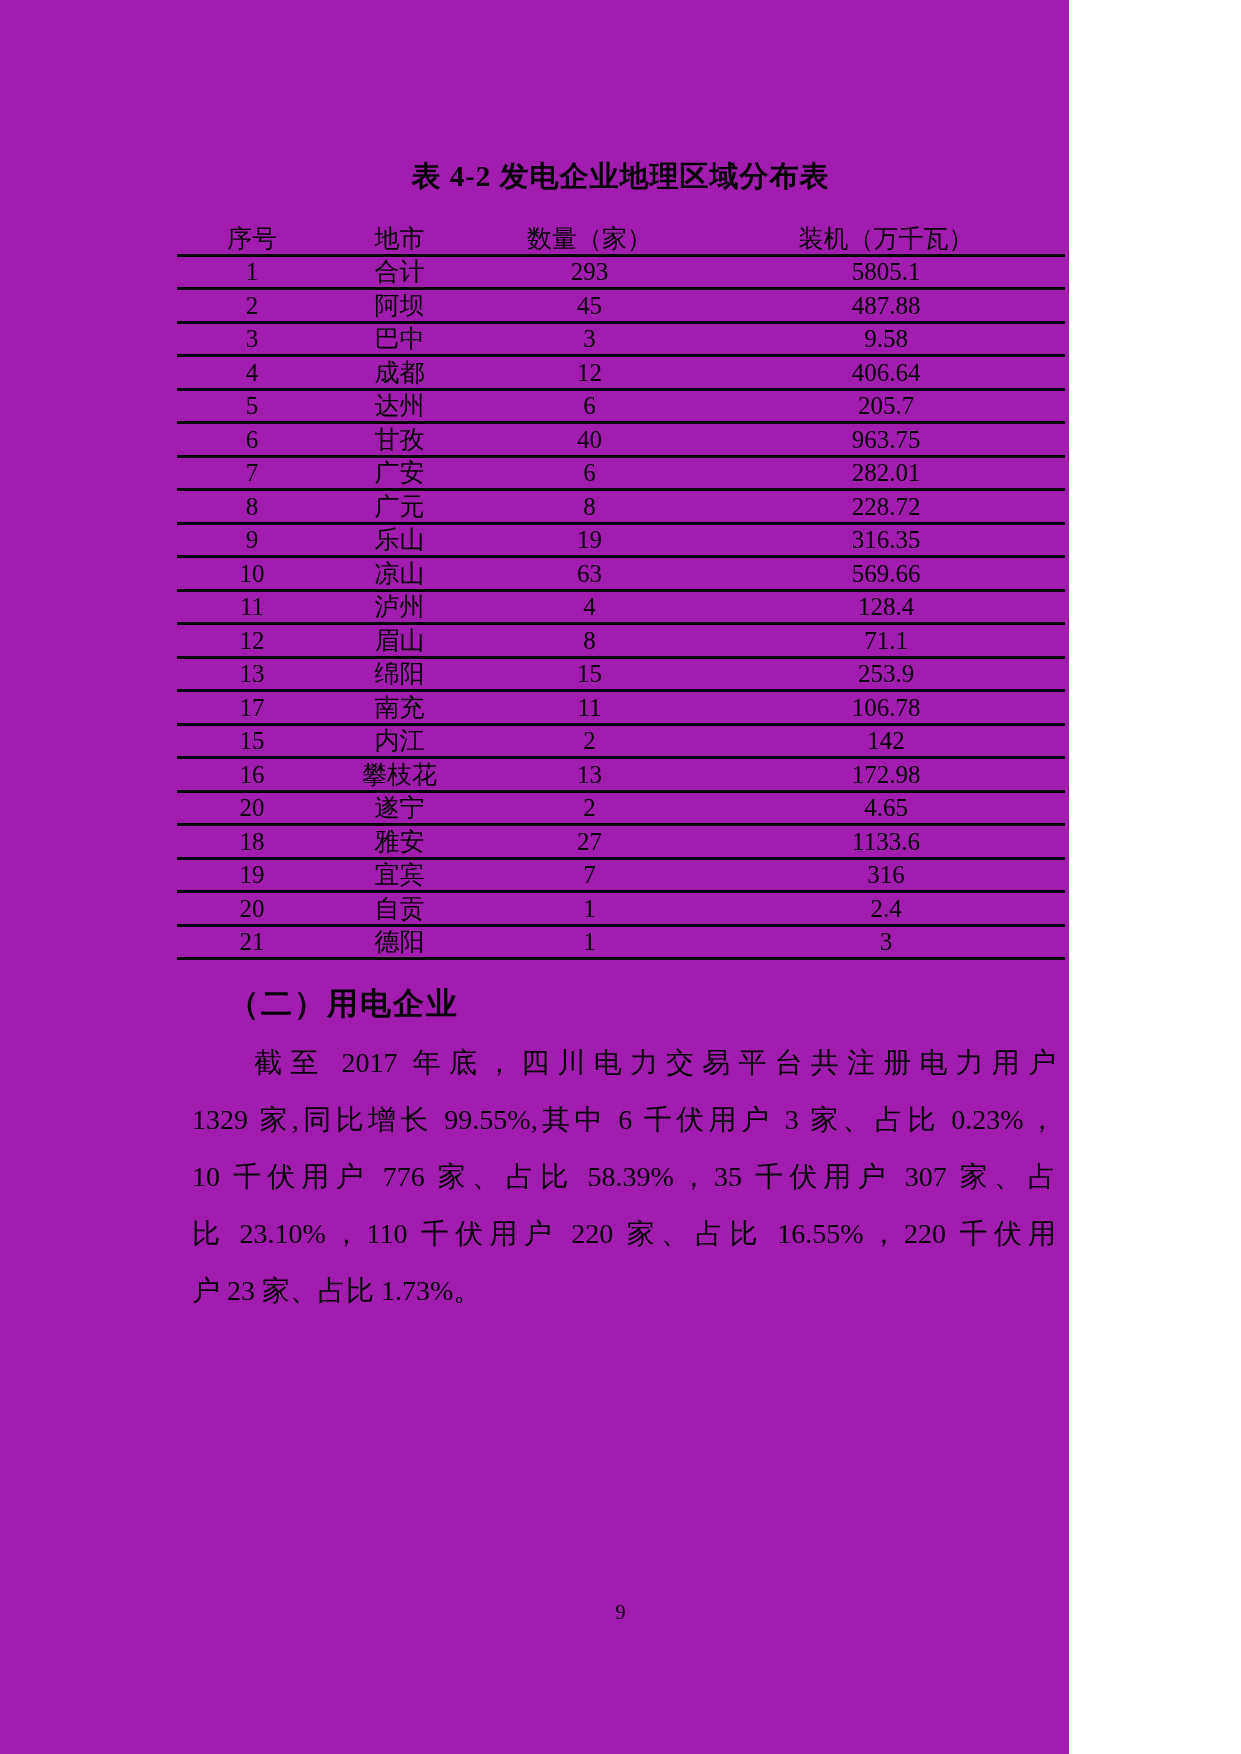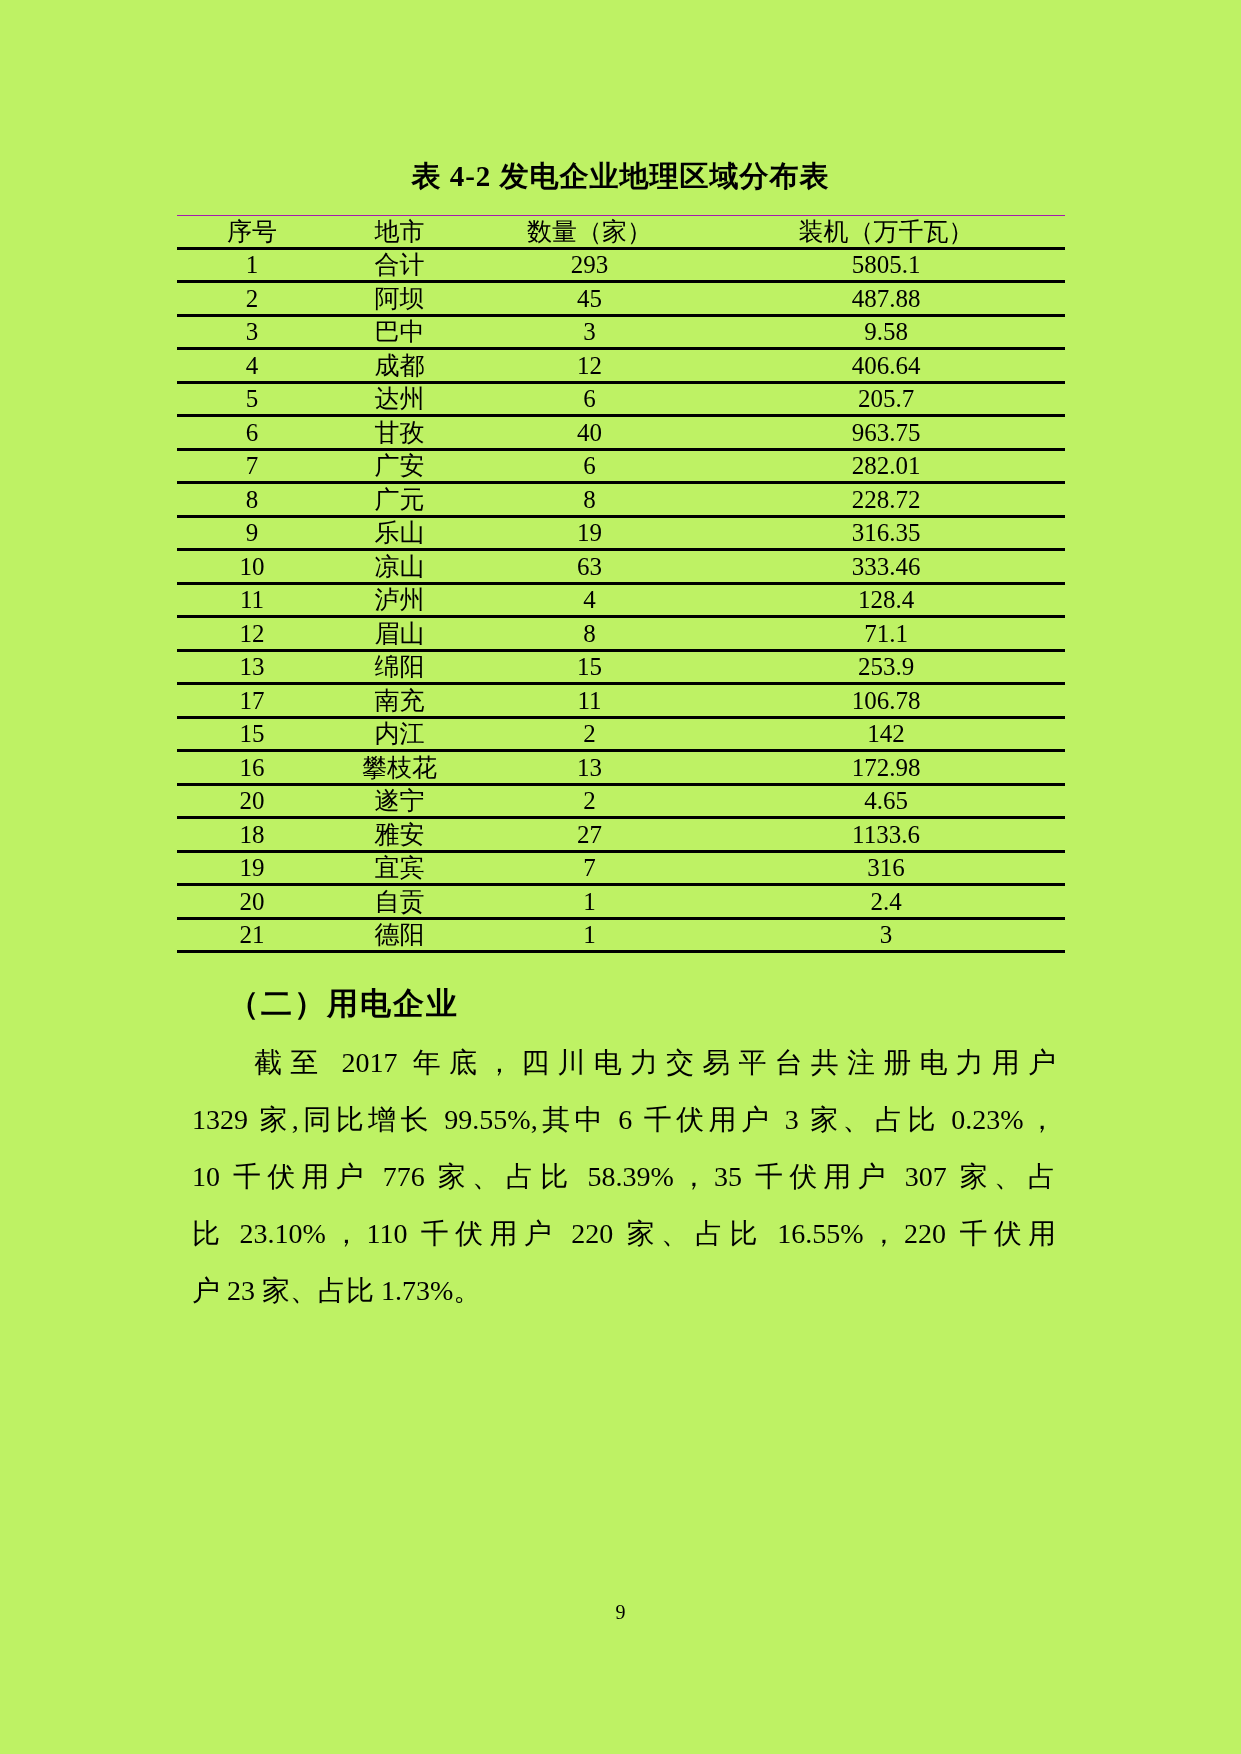--- a/index.html
+++ b/index.html
@@ -1,31 +1,31 @@
 <!DOCTYPE html>
 <html><head>
 <meta charset="utf-8">
 <style>
   html, body { margin:0; padding:0; background:#ffffff; }
   body {
     width:1241px; height:1754px;
     font-family:"Liberation Serif", serif;
     color:#000;
   }
-  .page { position:relative; width:1241px; height:1754px; background:#bef264; overflow:hidden; }
+  .page { position:relative; width:1069px; height:1754px; background:#a21caf; overflow:hidden; }
 
   .table-caption {
     position:absolute; top:157px; left:0; width:1241px;
     text-align:center; font-size:29px; font-weight:bold; letter-spacing:1px;
   }
 
   table.dist {
     position:absolute; top:215px; left:177px;
     width:888px; border-collapse:collapse;
-    border-top:1px solid #a21caf;
+    border-top:8px solid #a21caf;
     font-size:25px; table-layout:fixed;
   }
   table.dist th, table.dist td {
     border-bottom:3px solid #000;
     height:30.5px; padding:0; line-height:1;
     text-align:center; font-weight:normal;
   }
 
   .section-heading {
     position:absolute; top:983px; left:228px;
@@ -123,21 +123,21 @@
         <tr>
           <td>9</td>
           <td>乐山</td>
           <td>19</td>
           <td>316.35</td>
         </tr>
         <tr>
           <td>10</td>
           <td>凉山</td>
           <td>63</td>
-          <td>333.46</td>
+          <td>569.66</td>
         </tr>
         <tr>
           <td>11</td>
           <td>泸州</td>
           <td>4</td>
           <td>128.4</td>
         </tr>
         <tr>
           <td>12</td>
           <td>眉山</td>

